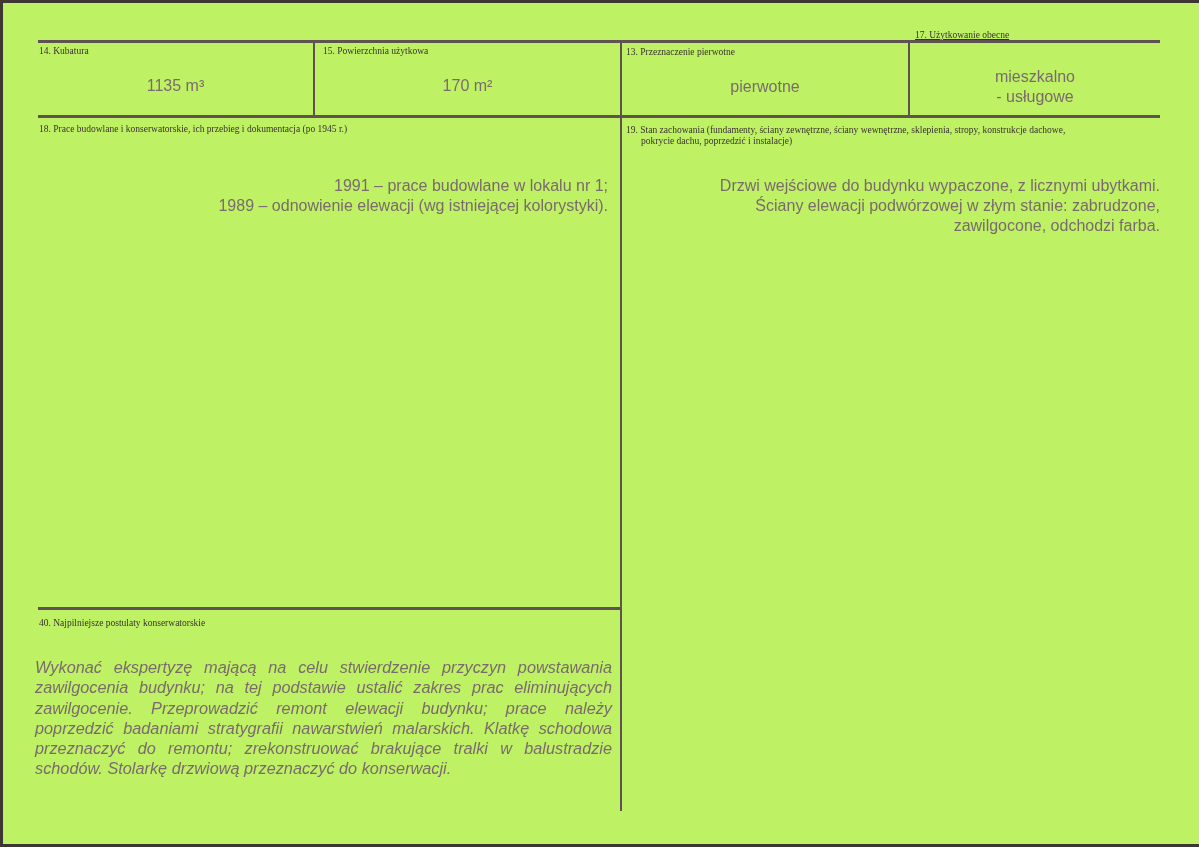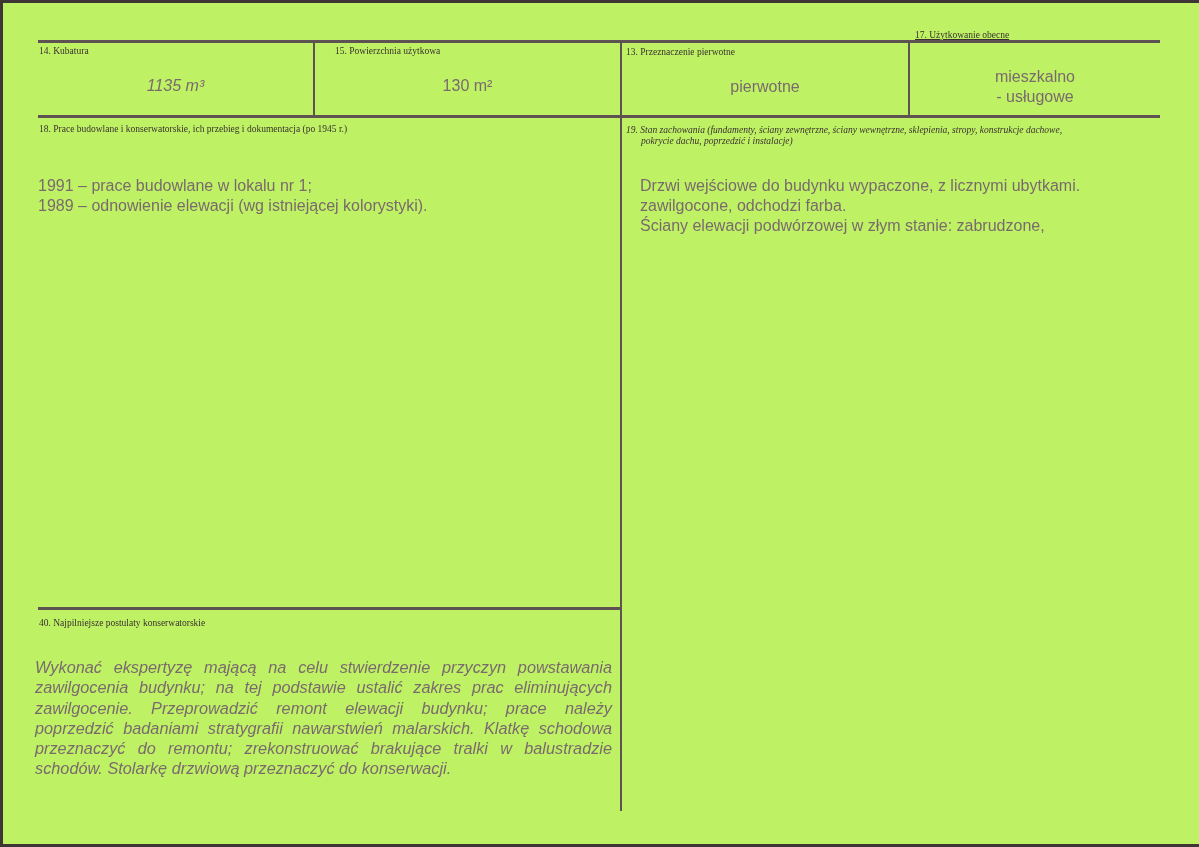--- a/index.html
+++ b/index.html
@@ -47,20 +47,21 @@
       color: #7a6a6e;
       text-align: center;
       line-height: 20px;
     }
     .body-text {
       position: absolute;
       font-family: "Liberation Sans", sans-serif;
       font-size: 16px;
       color: #7a6a6e;
       line-height: 20px;
+      text-align: right;
     }
     .justify {
       text-align: justify;
       text-align-last: left;
       font-style: italic;
     }
     .line-item { display: block; white-space: nowrap; }
   </style>
 </head>
 <body>
@@ -69,46 +70,46 @@
 
   <div class="hline" style="left:35px; top:37px; width:1122px;"></div>
   <div class="hline" style="left:35px; top:112px; width:1122px;"></div>
   <div class="hline" style="left:35px; top:604px; width:584px;"></div>
 
   <div class="vline" style="left:310px; top:37px; height:78px;"></div>
   <div class="vline" style="left:617px; top:37px; height:771px;"></div>
   <div class="vline" style="left:905px; top:37px; height:78px;"></div>
 
   <div class="label" style="left:36px; top:43px;">14. Kubatura</div>
-  <div class="value" style="left:35px; top:73px; width:275px;font-style:italic;">1135 m³</div>
+  <div class="value" style="left:35px; top:73px; width:275px;">1135 m³</div>
 
-  <div class="label" style="left:332px; top:43px;">15. Powierzchnia użytkowa</div>
-  <div class="value" style="left:312px; top:73px; width:305px;">130 m²</div>
+  <div class="label" style="left:320px; top:43px;">15. Powierzchnia użytkowa</div>
+  <div class="value" style="left:312px; top:73px; width:305px;">170 m²</div>
 
   <div class="label" style="left:623px; top:44px;">13. Przeznaczenie pierwotne</div>
   <div class="value" style="left:619px; top:74px; width:286px;">pierwotne</div>
 
   <div class="label" style="left:912px; top:27px;text-decoration:underline;">17. Użytkowanie obecne</div>
   <div class="value" style="left:907px; top:64px; width:250px;">
     <span class="line-item">mieszkalno</span>
     <span class="line-item">- usługowe</span>
   </div>
 
   <div class="label" style="left:36px; top:121px;">18. Prace budowlane i konserwatorskie, ich przebieg i dokumentacja (po 1945 r.)</div>
   <div class="body-text" style="left:35px; top:173px; width:570px;">
     <span class="line-item">1991 – prace budowlane w lokalu nr 1;</span>
     <span class="line-item">1989 – odnowienie elewacji (wg istniejącej kolorystyki).</span>
   </div>
 
-  <div class="label" style="left:623px; top:122px;font-style:italic;">
+  <div class="label" style="left:623px; top:122px;">
     <span class="line-item">19. Stan zachowania (fundamenty, ściany zewnętrzne, ściany wewnętrzne, sklepienia, stropy, konstrukcje dachowe,</span>
     <span class="line-item" style="padding-left:15px;">pokrycie dachu, poprzedzić i instalacje)</span>
   </div>
   <div class="body-text" style="left:637px; top:173px; width:520px;">
     <span class="line-item">Drzwi wejściowe do budynku wypaczone, z licznymi ubytkami.</span>
+    <span class="line-item">Ściany elewacji podwórzowej w złym stanie: zabrudzone,</span>
     <span class="line-item">zawilgocone, odchodzi farba.</span>
-    <span class="line-item">Ściany elewacji podwórzowej w złym stanie: zabrudzone,</span>
   </div>
 
   <div class="label" style="left:36px; top:615px;">40. Najpilniejsze postulaty konserwatorskie</div>
   <div class="body-text justify" style="left:32px; top:654px; width:577px; font-size:16.3px; line-height:20.3px;">Wykonać ekspertyzę mającą na celu stwierdzenie przyczyn powstawania zawilgocenia budynku; na tej podstawie ustalić zakres prac eliminujących zawilgocenie. Przeprowadzić remont elewacji budynku; prace należy poprzedzić badaniami stratygrafii nawarstwień malarskich. Klatkę schodowa przeznaczyć do remontu; zrekonstruować brakujące tralki w balustradzie schodów. Stolarkę drzwiową przeznaczyć do konserwacji.</div>
 
 </div>
 
 </body></html>

